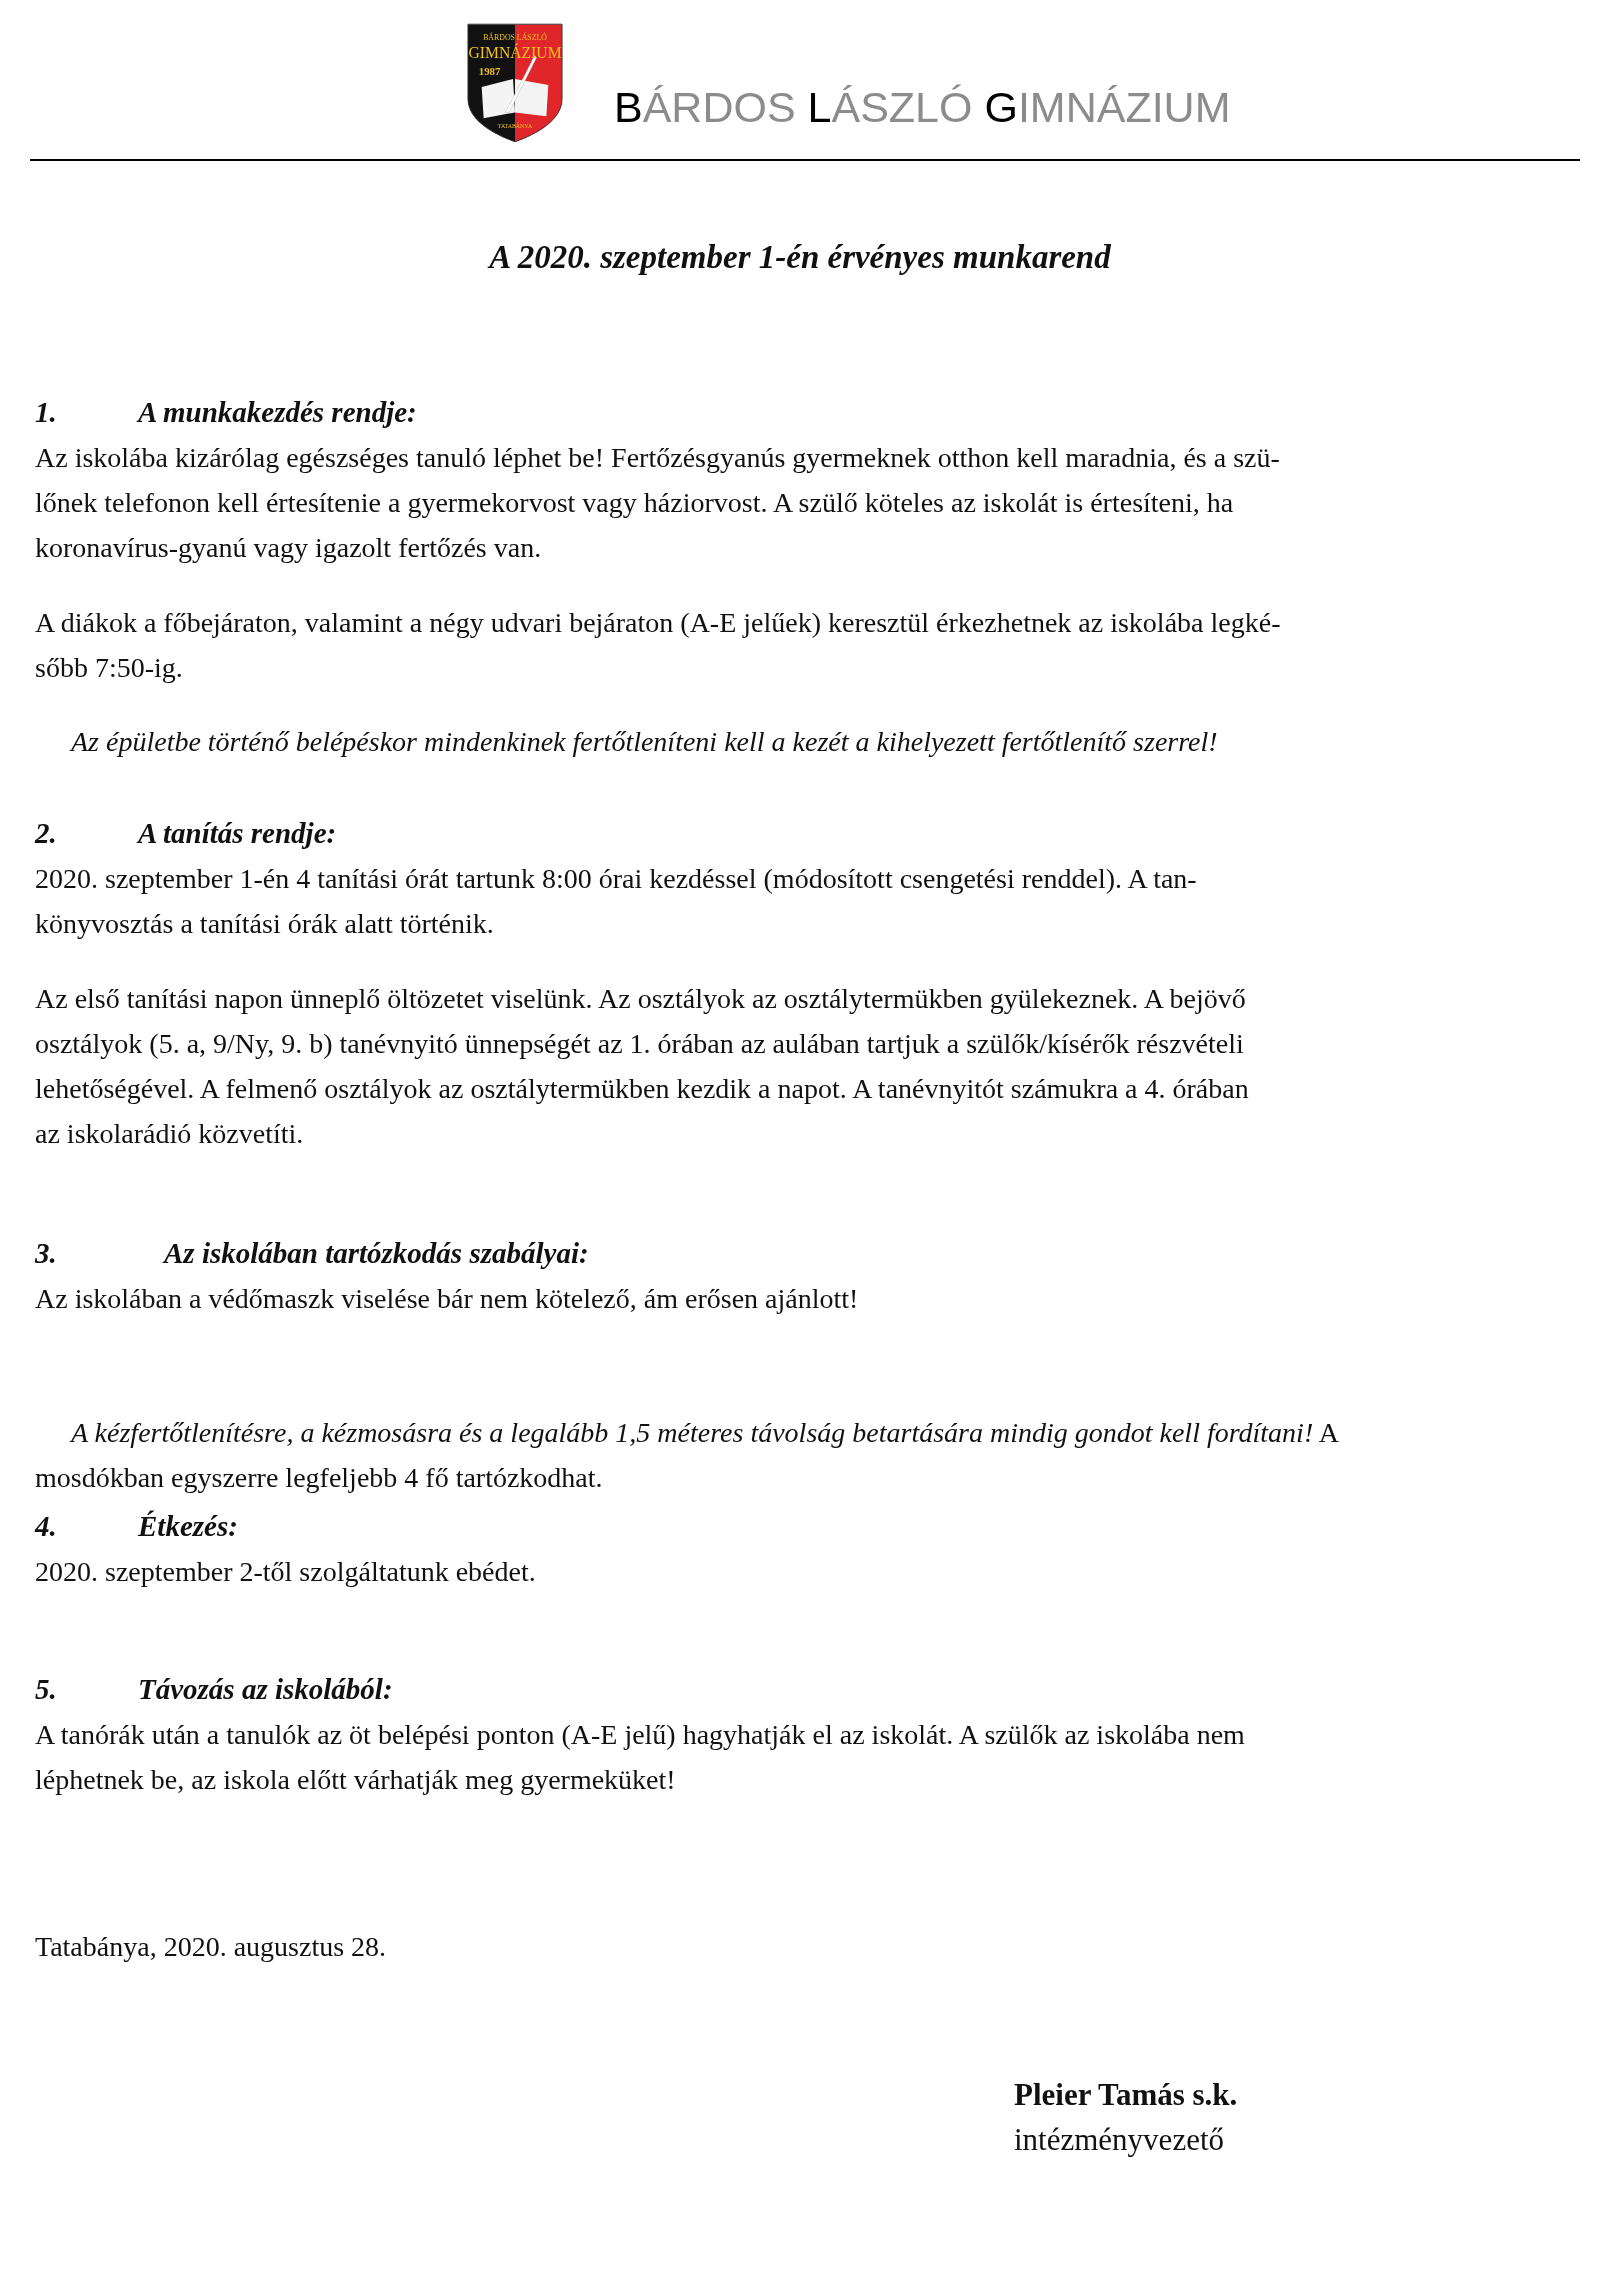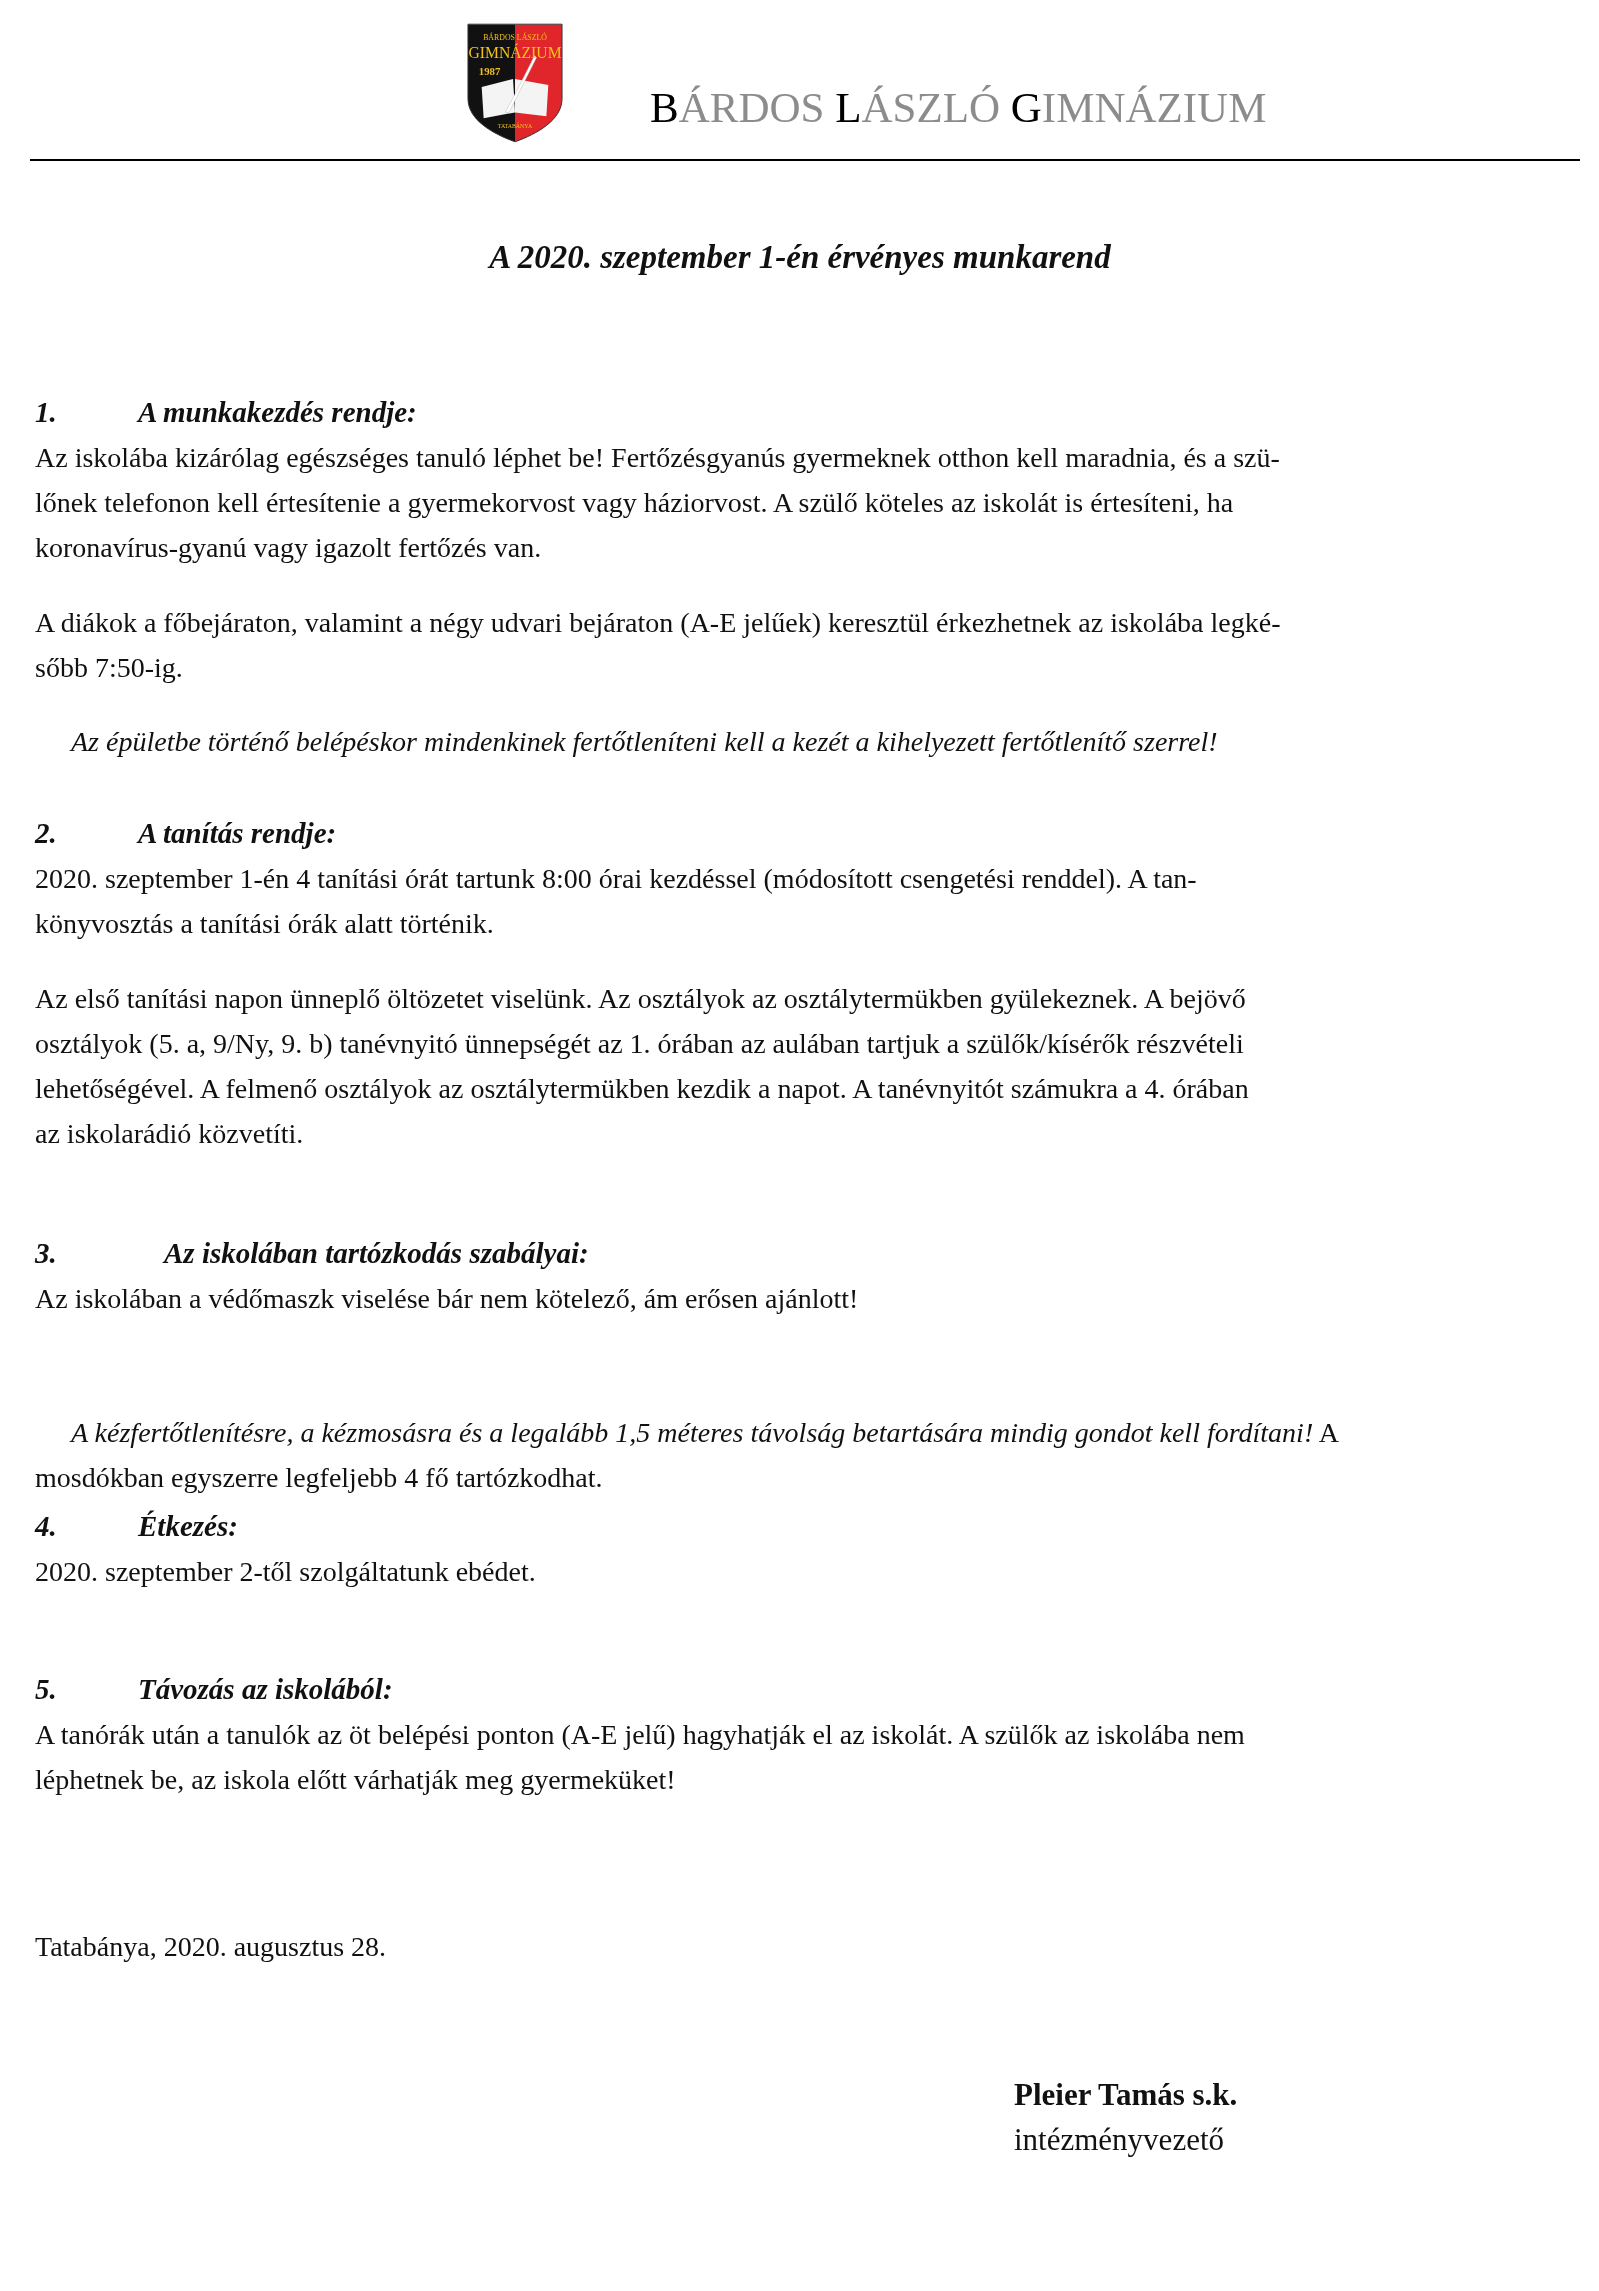--- a/index.html
+++ b/index.html
@@ -4,24 +4,23 @@
 <style>
   html, body { margin: 0; padding: 0; background: #ffffff; }
   body { width: 1600px; height: 2292px; position: relative; overflow: hidden; }
   .page { position: absolute; left: 0; top: 0; width: 1600px; height: 1728px; background: #fff; }
   .serif { font-family: Liberation Serif, serif; color: #111; }
 
   
   .logo { position: absolute; left: 466px; top: 21.6px; width: 98px; height: 122px; }
   .school-name {
     position: absolute; left: 614px; top: 86px;
-    font-family: Liberation Serif, serif;
+    font-family: Liberation Sans, sans-serif;
     font-size: 43px; letter-spacing: 0px; color: #8c8c8c; white-space: nowrap;
     line-height: 1;
-    margin-left: 36px;
   }
   .school-name .initial { color: #000; }
   .rule { position: absolute; left: 30px; top: 159px; width: 1550px; height: 2px; background: #000; }
 
   .doc-title {
     position: absolute; left: 0; width: 1600px; top: 235px; text-align: center;
     font-size: 33px; font-style: italic; font-weight: bold; line-height: 45px;
   }
 
   .blk { position: absolute; left: 35px; width: 1539px; font-size: 28px; line-height: 45px; }

